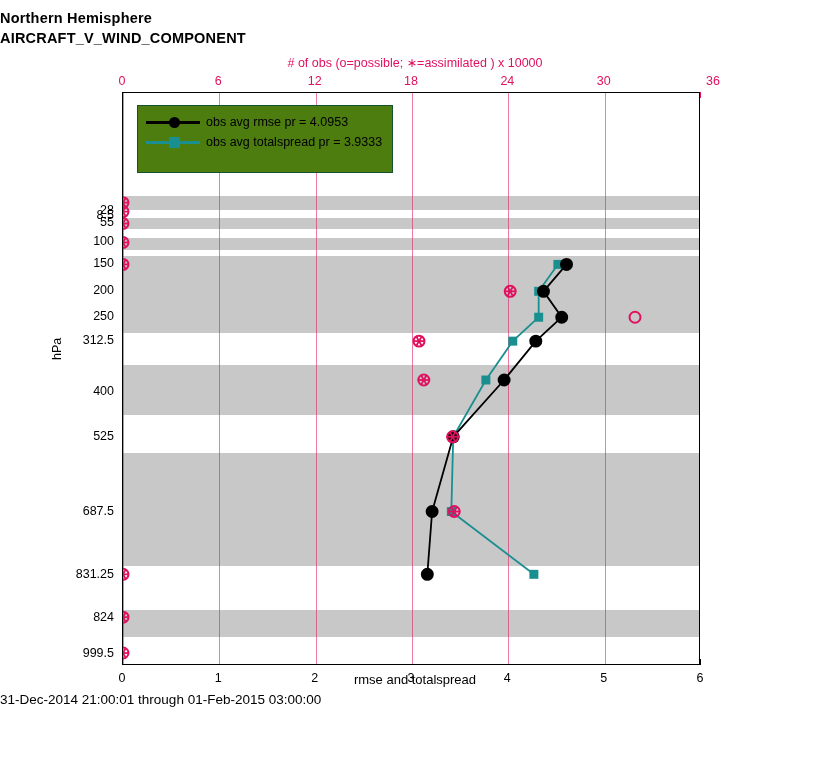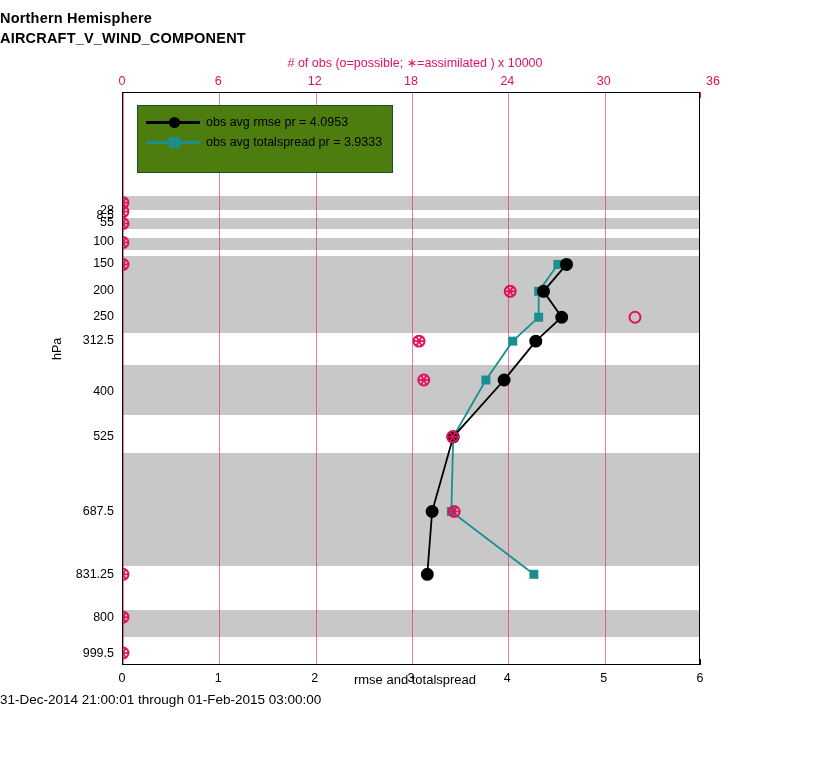--- a/index.html
+++ b/index.html
@@ -142,21 +142,21 @@
       <div class="ticklabel tick-left" style="left: 44px; top: 215px; width: 70px;">55</div>
       <div class="ticklabel tick-left" style="left: 44px; top: 234px; width: 70px;">100</div>
       <div class="ticklabel tick-left" style="left: 44px; top: 256px; width: 70px;">150</div>
       <div class="ticklabel tick-left" style="left: 44px; top: 283px; width: 70px;">200</div>
       <div class="ticklabel tick-left" style="left: 44px; top: 309px; width: 70px;">250</div>
       <div class="ticklabel tick-left" style="left: 44px; top: 333px; width: 70px;">312.5</div>
       <div class="ticklabel tick-left" style="left: 44px; top: 360px; width: 70px; margin-top: 24px;">400</div>
       <div class="ticklabel tick-left" style="left: 44px; top: 429px; width: 70px;">525</div>
       <div class="ticklabel tick-left" style="left: 44px; top: 504px; width: 70px;">687.5</div>
       <div class="ticklabel tick-left" style="left: 44px; top: 567px; width: 70px;">831.25</div>
-      <div class="ticklabel tick-left" style="left: 44px; top: 610px; width: 70px;">800</div>
+      <div class="ticklabel tick-left" style="left: 44px; top: 610px; width: 70px;">824</div>
       <div class="ticklabel tick-left" style="left: 44px; top: 646px; width: 70px;">999.5</div>
     </div>
 
   <div class="axis-ylabel">hPa</div>
 
   <div class="plot">
     <div id="bands">
         <div class="band" style="top: 103px; height: 14px;"></div>
         <div class="band" style="top: 125px; height: 11px;"></div>
         <div class="band" style="top: 145px; height: 12px;"></div>

